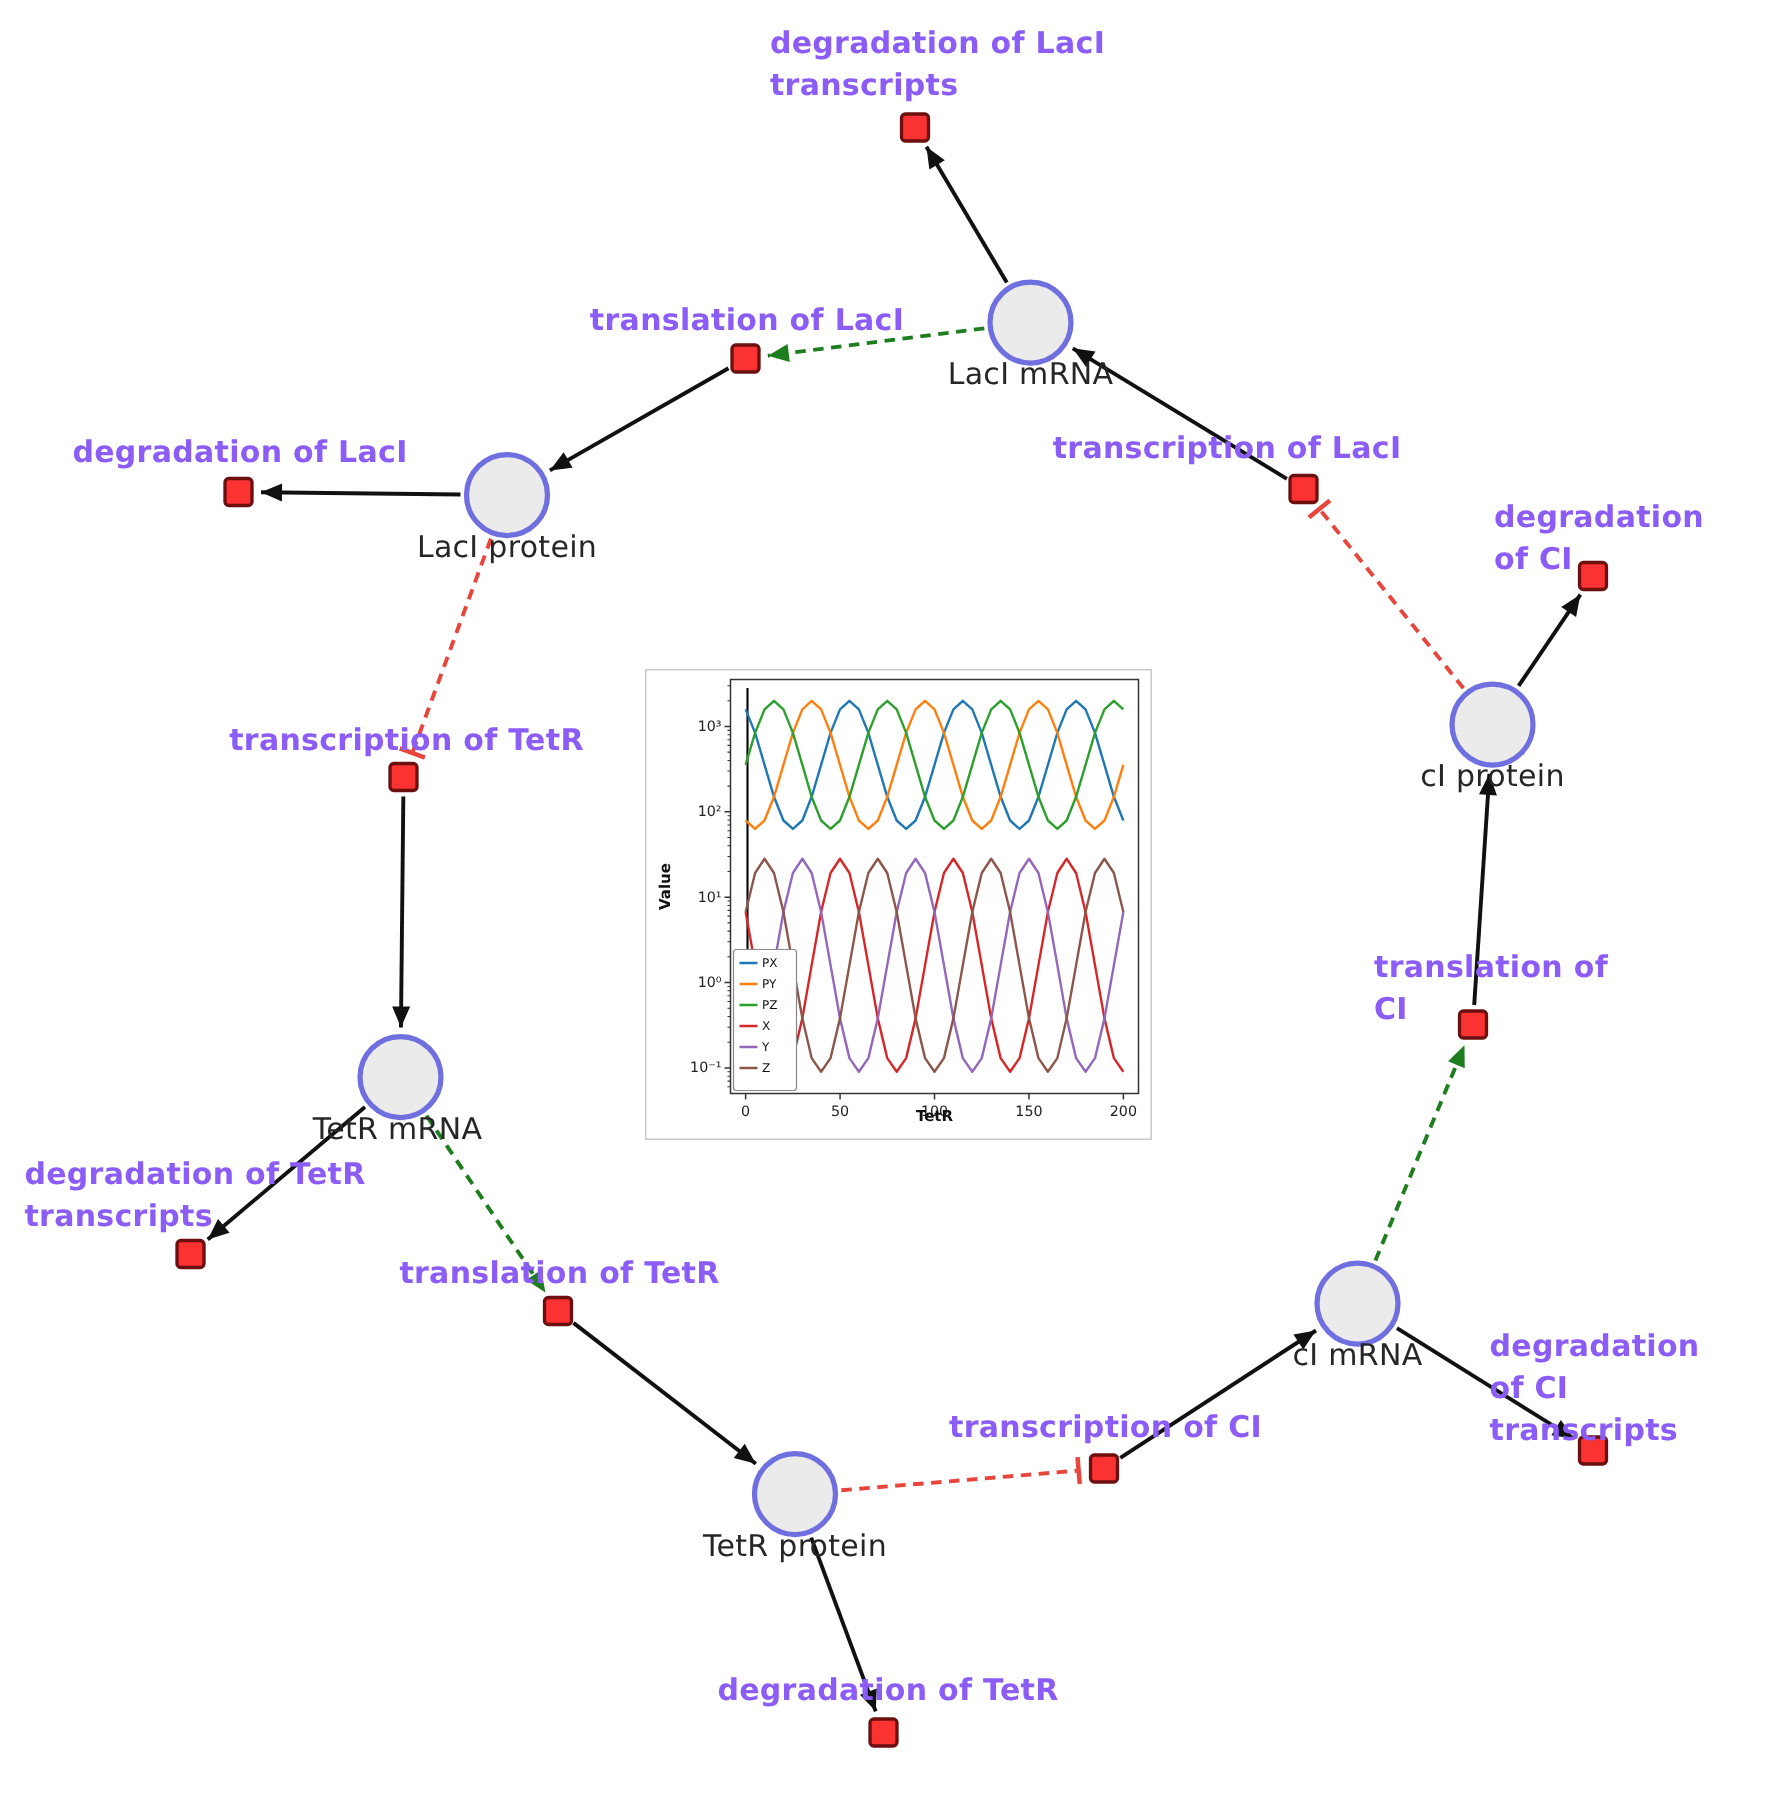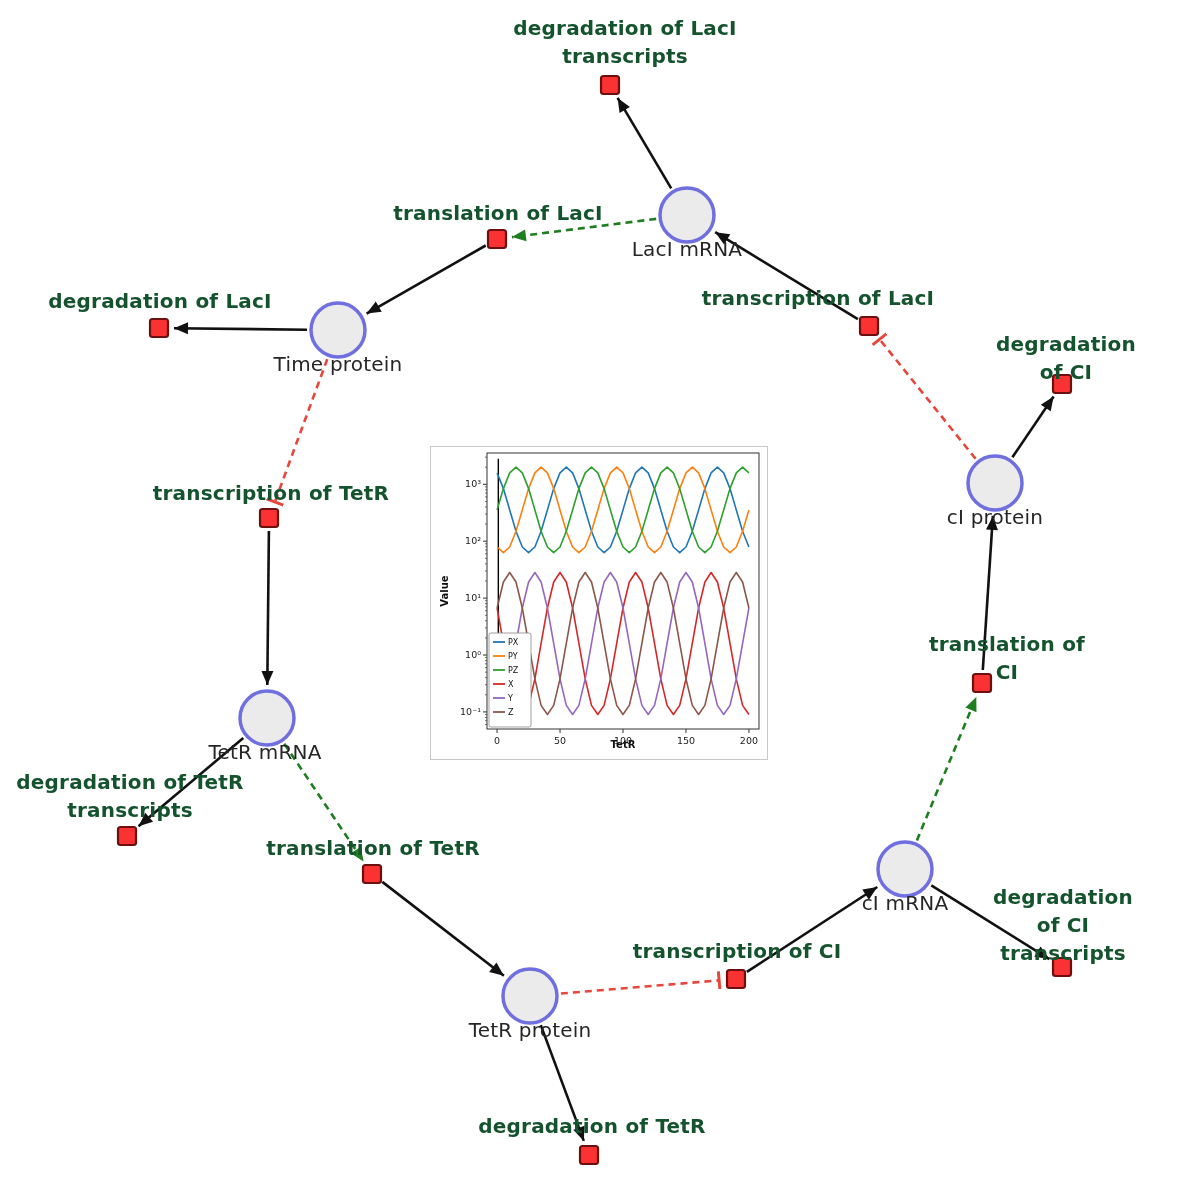--- a/index.html
+++ b/index.html
@@ -7,22 +7,22 @@
     position:relative; width:1189px; height:1200px; overflow:hidden;
     background:#ffffff; font-family:"DejaVu Sans", sans-serif;
   }
   #network-svg { position:absolute; left:0; top:0; width:1189px; height:1200px; }
   .species-label {
     position:absolute; transform:translate(-50%,-50%);
     font-size:20px; color:#262626; white-space:nowrap; letter-spacing:0.2px;margin-top:34px;
   }
   .reaction-label {
     position:absolute; transform:translate(-50%,-50%);
-    font-size:20px; font-weight:bold; color:#14532d;
-    white-space:pre-line; text-align:center; line-height:1.4; letter-spacing:0.2px;
+    font-size:20px; font-weight:bold; color:#8b5cf6;
+    white-space:pre-line; line-height:1.4; letter-spacing:0.2px;
   }
   #inset-chart {
     position:absolute; left:430px; top:446px; width:336px; height:312px;
     background:#ffffff; border:1px solid #c9c9c9; box-sizing:content-box;
   }
   #inset-chart svg { position:absolute; left:0; top:0; }
   .chart-xlabel {
     position:absolute; left:192px; top:292px; transform:translateX(-50%);
     font-size:10px; font-weight:bold; color:#111111;
   }
@@ -86,21 +86,21 @@
         <rect x="118" y="827" width="18" height="18" rx="2.5" fill="#fa3232" stroke="#6b0f0f" stroke-width="2.2"></rect>
         <rect x="363" y="865" width="18" height="18" rx="2.5" fill="#fa3232" stroke="#6b0f0f" stroke-width="2.2"></rect>
         <rect x="727" y="970" width="18" height="18" rx="2.5" fill="#fa3232" stroke="#6b0f0f" stroke-width="2.2"></rect>
         <rect x="1053" y="958" width="18" height="18" rx="2.5" fill="#fa3232" stroke="#6b0f0f" stroke-width="2.2"></rect>
         <rect x="580" y="1146" width="18" height="18" rx="2.5" fill="#fa3232" stroke="#6b0f0f" stroke-width="2.2"></rect>
       </g>
   </svg>
 
   <div id="label-layer" style="position:absolute;left:0;top:0;width:1189px;height:1200px;pointer-events:none;">
       <div class="species-label" style="left: 687px; top: 215px;">LacI mRNA</div>
-      <div class="species-label" style="left: 338px; top: 330px;">Time protein</div>
+      <div class="species-label" style="left: 338px; top: 330px;">LacI protein</div>
       <div class="species-label" style="left: 265px; top: 718px;">TetR mRNA</div>
       <div class="species-label" style="left: 530px; top: 996px;">TetR protein</div>
       <div class="species-label" style="left: 905px; top: 869px; text-align: center;">cI mRNA</div>
       <div class="species-label" style="left: 995px; top: 483px;">cI protein</div>
       <div class="reaction-label" style="left: 625px; top: 42px;">degradation of LacI
 transcripts</div>
       <div class="reaction-label" style="left: 498px; top: 213px;">translation of LacI</div>
       <div class="reaction-label" style="left: 160px; top: 301px;">degradation of LacI</div>
       <div class="reaction-label" style="left: 818px; top: 298px;">transcription of LacI</div>
       <div class="reaction-label" style="left: 1066px; top: 358px;">degradation of CI</div>

